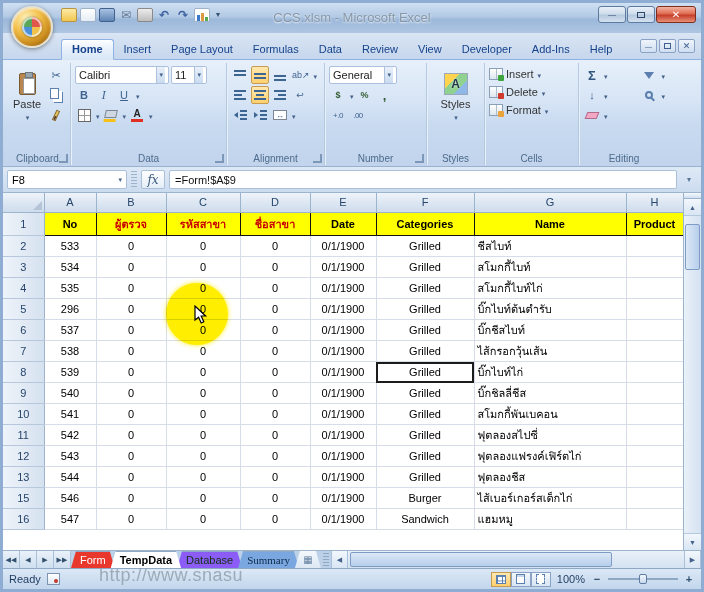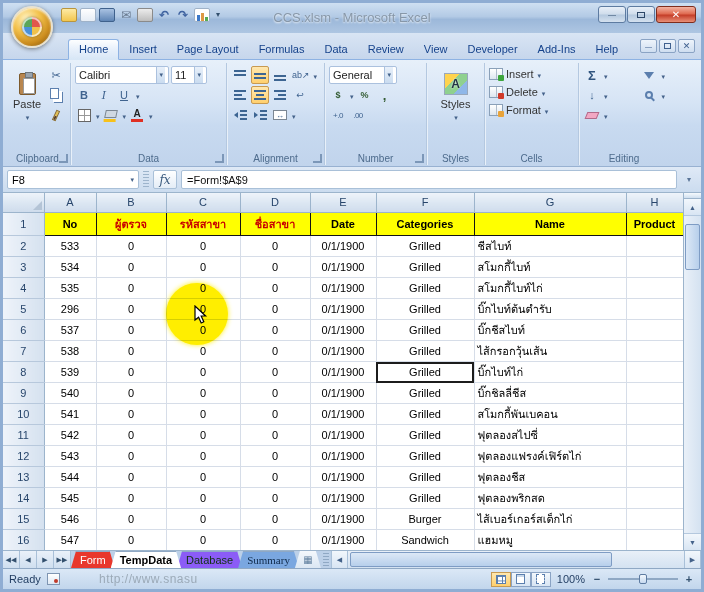--- a/index.html
+++ b/index.html
@@ -27,21 +27,21 @@
   .wctrls{position:absolute;right:5px;top:3px;display:flex;gap:1px;z-index:5;}
   .wbtn{width:28px;height:17px;border:1px solid #5d7ba1;border-radius:3px;display:flex;align-items:center;justify-content:center;font-size:9px;color:#2c4667;background:linear-gradient(#e8eff8,#cfdceb 48%,#b4c8de 52%,#d4e1ef);}
   .wbtn.close{width:40px;color:#fff;background:linear-gradient(#f3b3a2,#df6a50 46%,#c43d28 54%,#e99078);border-color:#7e2c1c;}
   .wbtn .maxbox{width:8px;height:6px;border:1px solid #2c4667;}
   .wbtn.min::after{content:"—";font-size:8px;}
   .wbtn.close::after{content:"✕";font-size:10px;}
 
   
   .tabstrip{position:relative;height:27px;flex:0 0 27px;background:linear-gradient(#d9e5f4,#c6d6ec);border-bottom:1px solid #8db2e3;display:flex;align-items:flex-end;padding-left:58px;}
   .rtab{padding:3px 10px 4px;font-size:11px;color:#15428b;white-space:nowrap;}
-  .rtab.active{background:linear-gradient(#fdfeff,#e9f1fb 45%,#d8e7f6);border:1px solid #8db2e3;border-bottom:1px solid #d8e7f6;border-radius:3px 3px 0 0;font-weight:normal;margin-bottom:-1px;margin-left:7px;}
+  .rtab.active{background:linear-gradient(#fdfeff,#e9f1fb 45%,#d8e7f6);border:1px solid #8db2e3;border-bottom:1px solid #d8e7f6;border-radius:3px 3px 0 0;font-weight:bold;margin-bottom:-1px;}
   .docctrls{position:absolute;right:6px;top:6px;display:flex;gap:2px;}
   .dbtn{width:17px;height:14px;border:1px solid #8aa3c4;border-radius:2px;background:linear-gradient(#eef4fb,#cfdef0);color:#40618f;display:flex;align-items:center;justify-content:center;font-size:8px;}
   .dbtn .maxbox{width:7px;height:6px;border:1px solid #40618f;}
   .dbtn.dmin::after{content:"—";font-size:7px;}
   .dbtn.dclose::after{content:"✕";font-size:9px;}
 
   
   .ribbon{height:107px;flex:0 0 107px;background:linear-gradient(#e7f0fa,#d6e4f5 40%,#c8daf0 62%,#c1d4ec);border-bottom:1px solid #98b1d1;display:flex;padding:3px 2px 1px;}
   .rgroup{position:relative;display:flex;flex-direction:column;border-right:1px solid #b4c8e0;box-shadow:1px 0 0 #e8f0f9;padding:2px 4px 14px;}
   .rlabel{position:absolute;bottom:1px;left:0;right:0;text-align:center;font-size:10px;color:#4d6b8c;}
@@ -85,21 +85,21 @@
   .cellbtn{display:flex;align-items:center;gap:3px;height:18px;font-size:11px;color:#333;}
   .sum{font-size:13px;font-weight:bold;color:#31557f;}
   .filldown{font-size:11px;font-weight:bold;color:#3f638f;}
   .eraser-icon{width:12px;height:7px;background:#f2a7c3;border:1px solid #b06a8a;transform:skewX(-22deg);display:block;}
   .funnel{width:0;height:0;border-left:5px solid transparent;border-right:5px solid transparent;border-top:7px solid #5b7fae;display:block;}
   .magnifier{position:relative;width:8px;height:8px;border:2px solid #5b7fae;border-radius:50%;display:block;}
   .magnifier::after{content:"";position:absolute;right:-4px;bottom:-3px;width:5px;height:2px;background:#5b7fae;transform:rotate(45deg);}
 
   
   .fbar{height:26px;flex:0 0 26px;background:linear-gradient(#dfe9f6,#cbdcef);border-bottom:1px solid #9cb4cc;display:flex;align-items:center;padding:3px 4px;gap:4px;}
-  .namebox{width:132px;height:19px;background:#fff;border:1px solid #a9c0d8;border-radius:2px;display:flex;align-items:center;padding:0 4px;}
+  .namebox{width:120px;height:19px;background:#fff;border:1px solid #a9c0d8;border-radius:2px;display:flex;align-items:center;padding:0 4px;}
   .namebox .nbtext{flex:1;}
   .namebox .caret{font-size:7px;color:#44628a;}
   .nbsplit{width:6px;height:17px;background:repeating-linear-gradient(to bottom,#9db4cc 0 1px,transparent 1px 3px);}
   .fxbtn{width:24px;height:19px;background:linear-gradient(#fff,#e4edf7);border:1px solid #a9c0d8;border-radius:2px;display:flex;align-items:center;justify-content:center;font-family:"DejaVu Serif",serif;font-style:italic;font-size:12px;color:#3b5b7e;}
   .ffield{flex:1;height:19px;background:#fff;border:1px solid #a9c0d8;border-radius:2px;display:flex;align-items:center;padding:0 5px;color:#111;}
   .fchev{width:16px;text-align:center;font-size:8px;color:#5a7598;}
 
   
   .gridwrap{position:relative;flex:1;background:#fff;overflow:hidden;}
   table.grid{border-collapse:collapse;table-layout:fixed;width:680px;}
@@ -146,21 +146,21 @@
   .vbtn{width:20px;height:15px;border:1px solid #8aa3c4;background:linear-gradient(#f2f7fc,#d8e5f3);display:flex;align-items:center;justify-content:center;}
   .vbtn.on{background:linear-gradient(#ffe8b0,#ffd06e);border-color:#c79a52;}
   .vic-grid{width:10px;height:9px;background:linear-gradient(to right,#5b7fae 1px,transparent 1px),linear-gradient(to bottom,#5b7fae 1px,transparent 1px),#fff;background-size:5px 4.5px;border:1px solid #5b7fae;}
   .vic-page{width:9px;height:10px;background:#fff;border:1px solid #5b7fae;box-shadow:inset 0 2px 0 #c8d8ea;}
   .vic-break{width:9px;height:10px;background:#fff;border:1px dashed #5b7fae;}
   .zoomwrap{display:flex;align-items:center;gap:5px;}
   .zminus,.zplus{width:12px;text-align:center;font-weight:bold;color:#33506e;}
   .ztrack{position:relative;width:70px;height:2px;background:#8fa8c4;}
   .ztrack::before{content:"";position:absolute;left:50%;top:-3px;width:1px;height:8px;background:#8fa8c4;}
   .zthumb{position:absolute;left:31px;top:-4px;width:8px;height:10px;border:1px solid #5d7ba1;border-radius:2px;background:linear-gradient(#f2f7fc,#c8daf0);}
-  .watermark{position:absolute;left:96px;bottom:3px;font-size:12px;color:#93a1ae;opacity:.85;z-index:60;pointer-events:none;letter-spacing:.5px;}
+  .watermark{position:absolute;left:96px;bottom:3px;font-size:18px;color:#93a1ae;opacity:.85;z-index:60;pointer-events:none;letter-spacing:.5px;}
 </style>
 </head>
 <body>
 
 <div class="frame">
 
   <div class="titlebar">
     <div class="orb">
         <div class="orb-core"></div>
       </div>
@@ -604,31 +604,20 @@
             <td class="c0">544</td>
             <td class="c1">0</td>
             <td class="c2">0</td>
             <td class="c3">0</td>
             <td class="c4">0/1/1900</td>
             <td class="c5">Grilled</td>
             <td class="c6 tleft">ฟุตลองชีส</td>
             <td class="c7 tleft"></td>
           </tr>
           <tr>
-            <th class="rowh">14</th>
-            <td class="c0">545</td>
-            <td class="c1">0</td>
-            <td class="c2">0</td>
-            <td class="c3">0</td>
-            <td class="c4">0/1/1900</td>
-            <td class="c5">Grilled</td>
-            <td class="c6 tleft">ฟุตลองพริกสด</td>
-            <td class="c7 tleft"></td>
-          </tr>
-          <tr>
             <th class="rowh">15</th>
             <td class="c0">546</td>
             <td class="c1">0</td>
             <td class="c2">0</td>
             <td class="c3">0</td>
             <td class="c4">0/1/1900</td>
             <td class="c5">Burger</td>
             <td class="c6 tleft">ไส้เบอร์เกอร์สเต็กไก่</td>
             <td class="c7 tleft"></td>
           </tr>

